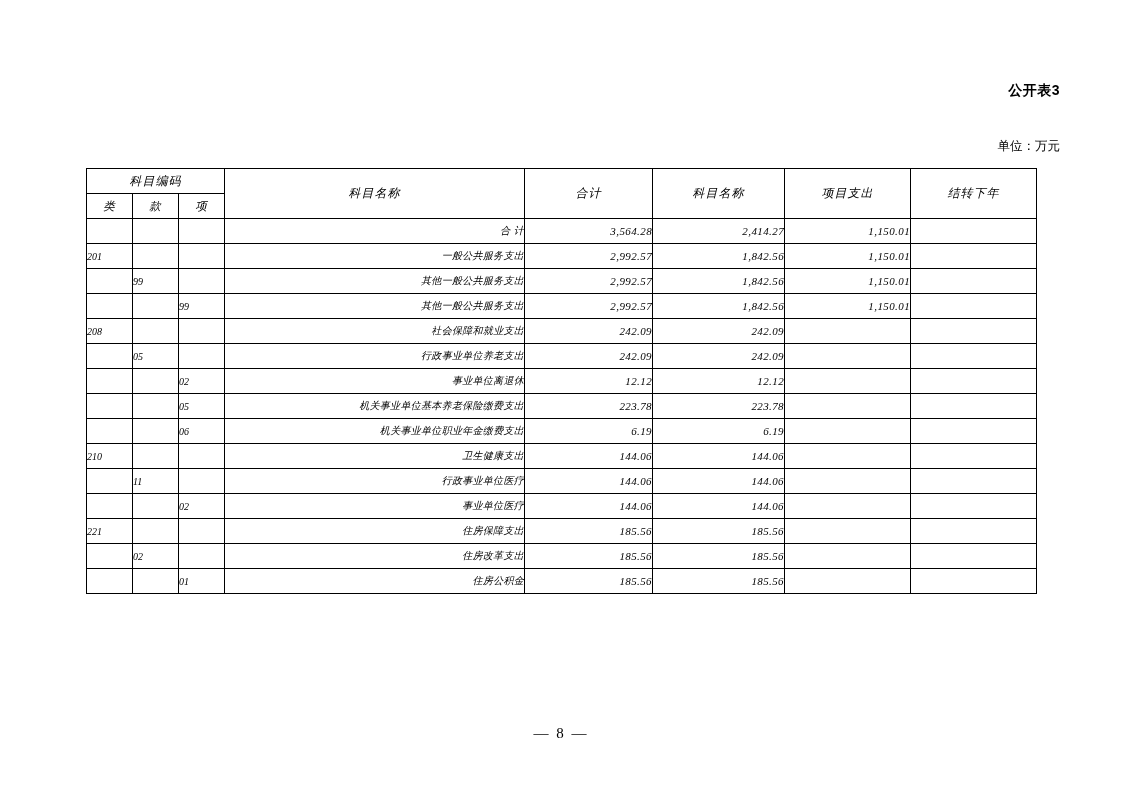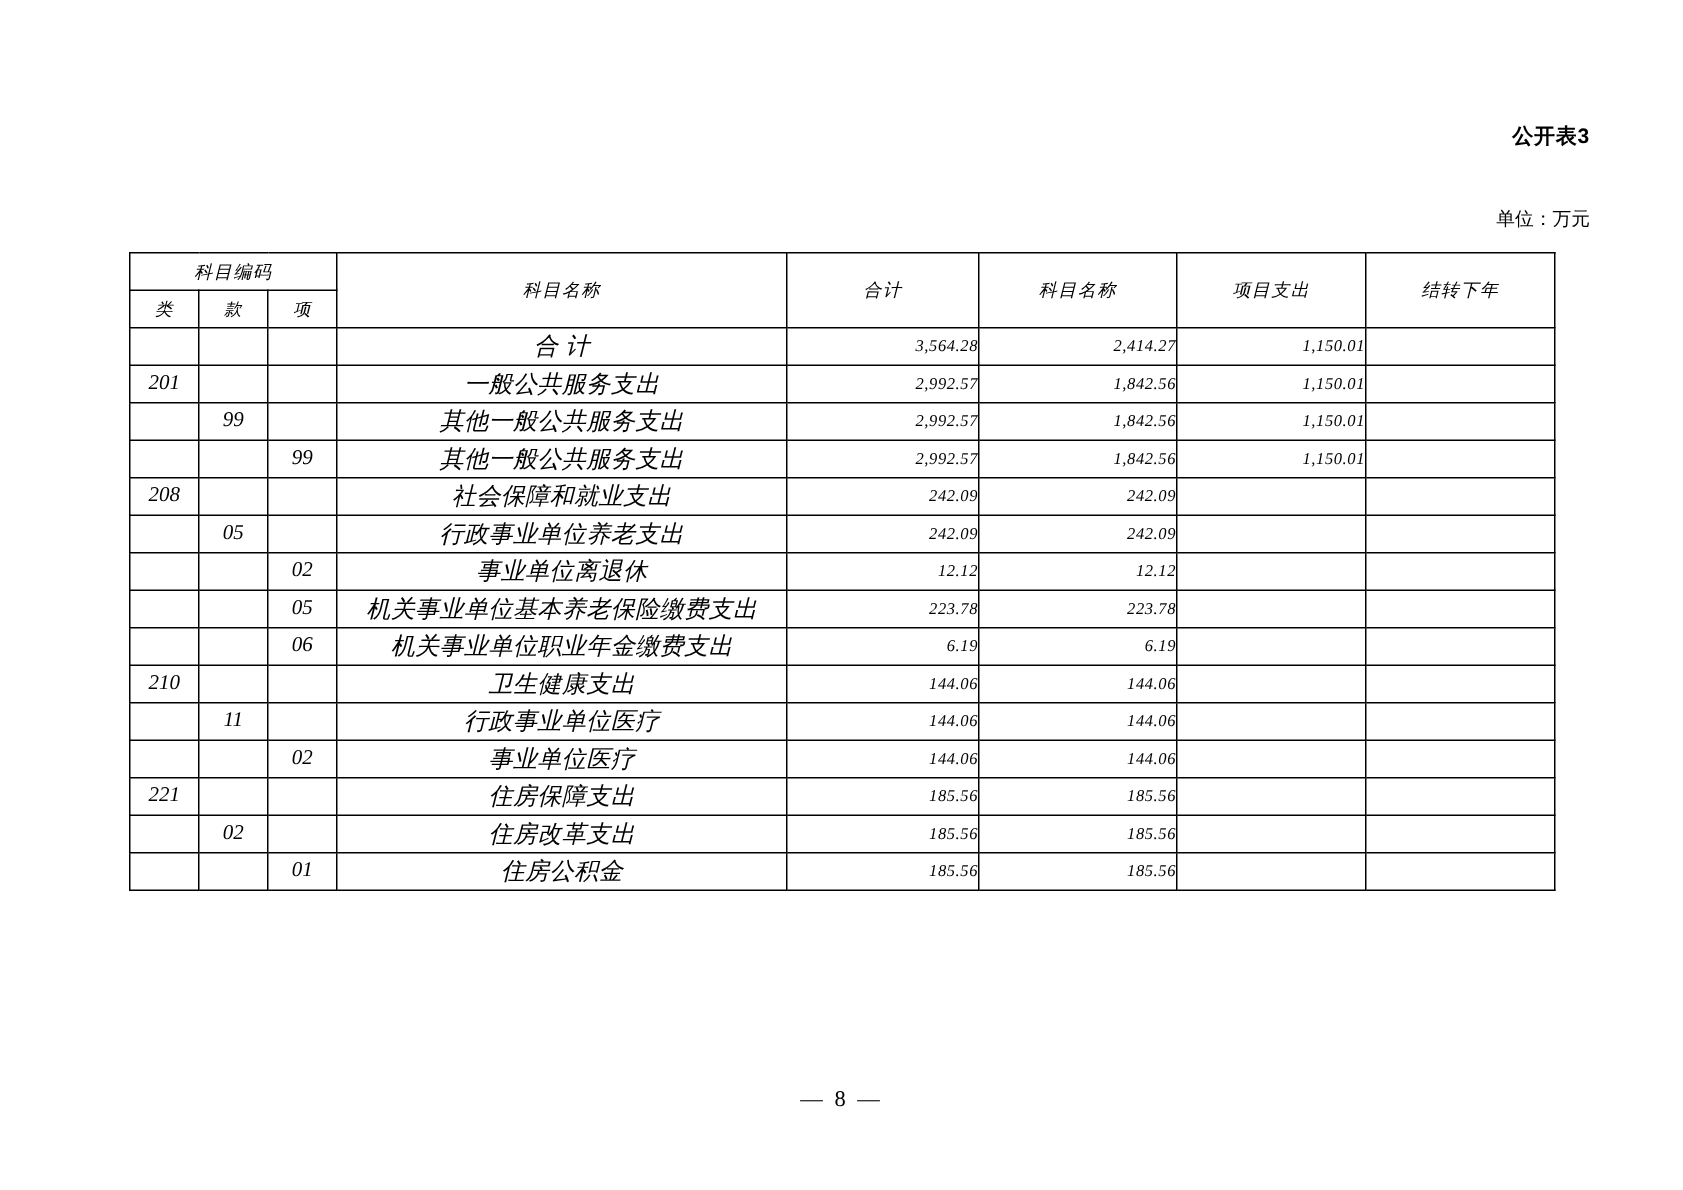--- a/index.html
+++ b/index.html
@@ -68,27 +68,27 @@
     text-align: center;
     font-size: 12px;
     letter-spacing: 1px;
   }
   th.hdr-sub {
     text-align: center;
     font-size: 11.5px;
     letter-spacing: 1px;
   }
   td.code {
-    text-align: center;
-    font-size: 14px;
+    text-align: left;
+    font-size: 10px;
     font-family: "Liberation Serif", serif;
   }
   td.name {
-    text-align: center;
-    font-size: 16px;
+    text-align: right;
+    font-size: 10px;
     letter-spacing: 0.3px;
   }
   td.num {
     text-align: right;
     padding-right: 10px;
     font-size: 11px;
     font-family: "Liberation Serif", serif;
     letter-spacing: 0.4px;
   }
   .ind1 { padding-left: 12px; }

